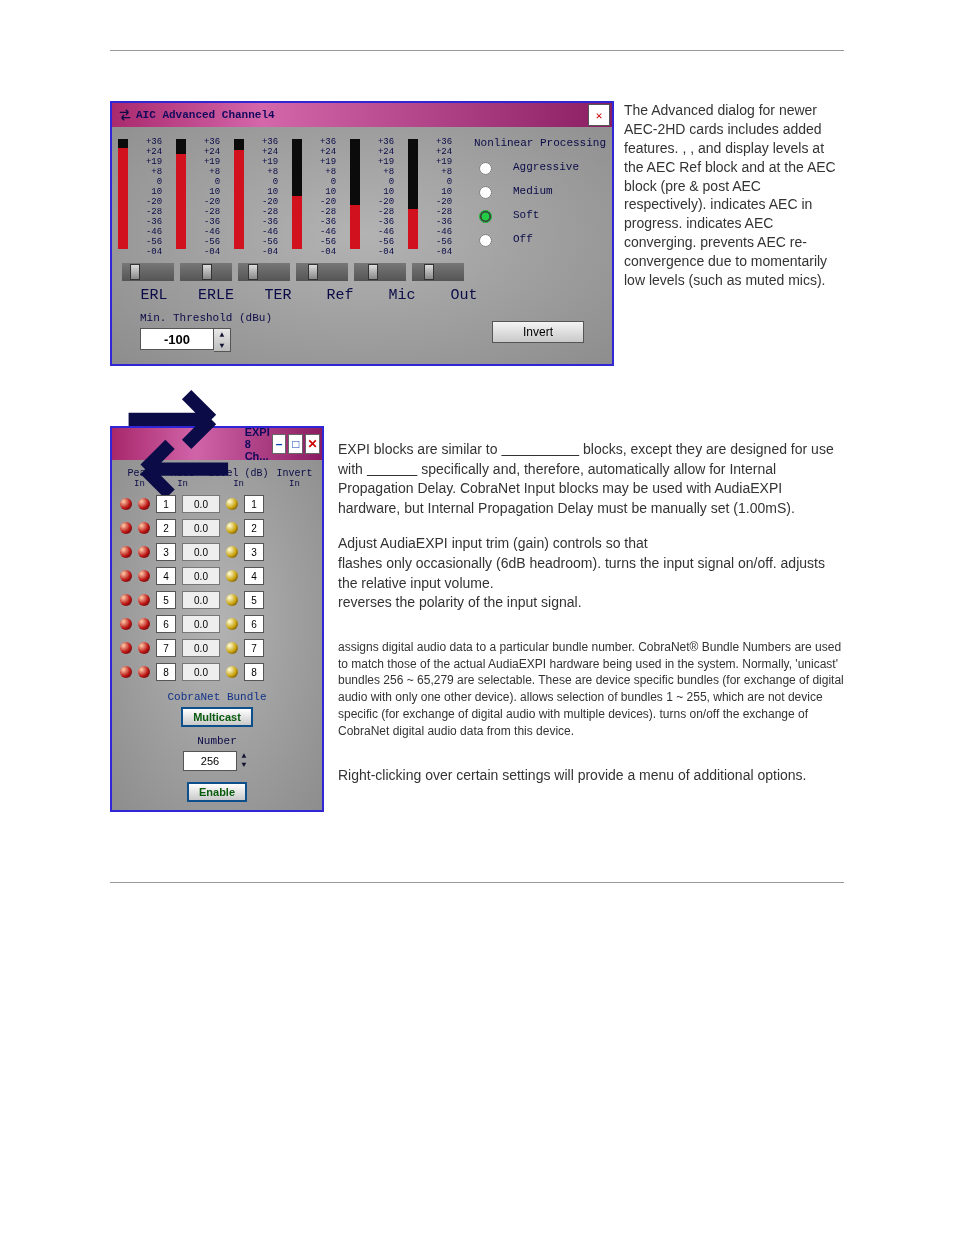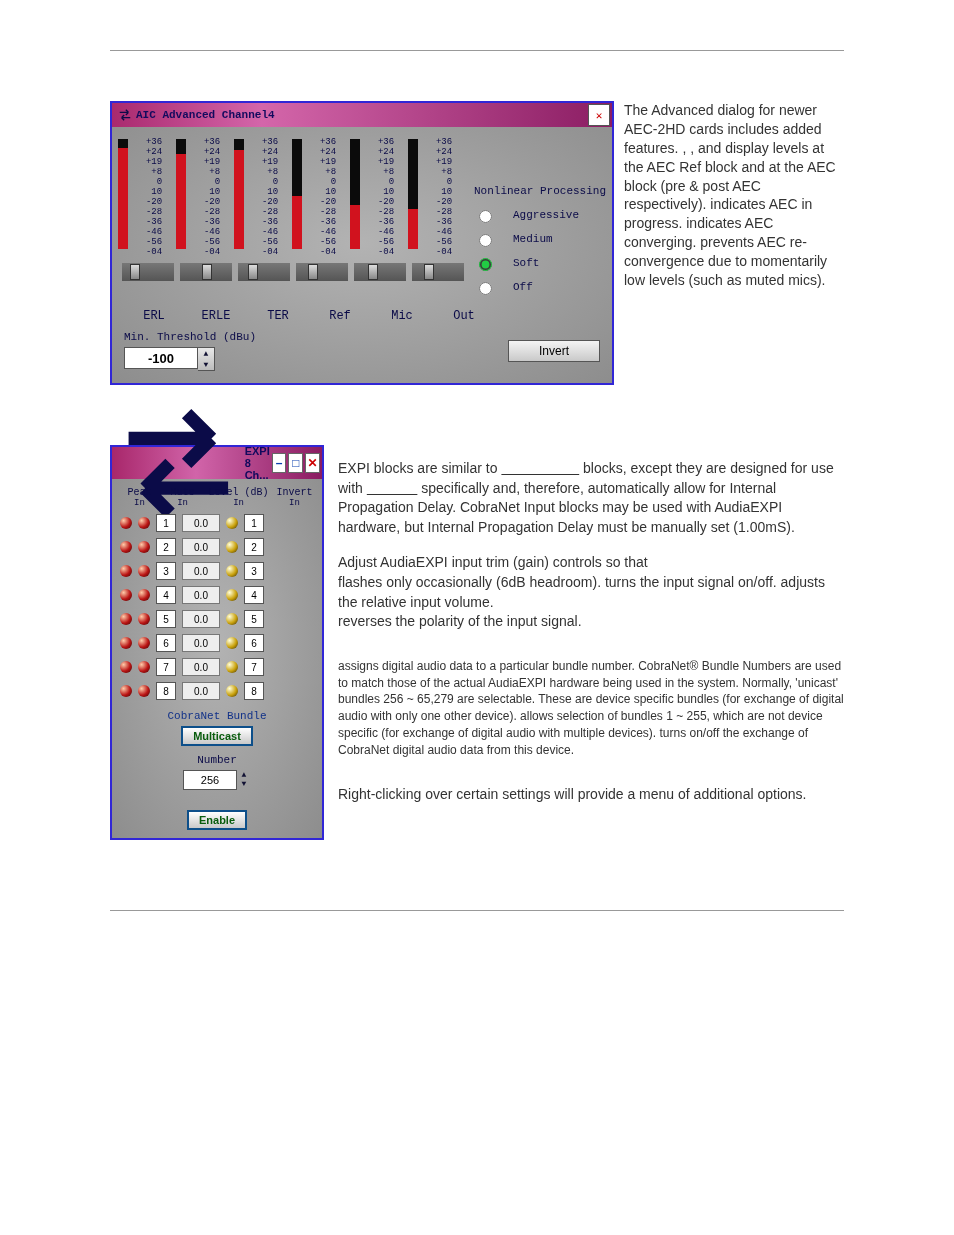--- a/index.html
+++ b/index.html
@@ -18,27 +18,27 @@
   .aic-body{display:flex;gap:10px;padding:10px 10px 2px;}
   .meter-col{display:flex;flex-direction:column;align-items:center;}
   .scale{font-size:9px;line-height:10px;text-align:right;color:#0b0b48;padding:0 2px;}
   .bar-wrap{background:#0b0b0b;width:10px;height:110px;position:absolute;left:-14px;top:2px;}
   .bar-fill{position:absolute;left:0;right:0;bottom:0;background:#d1121e;}
   .meter{position:relative;display:flex;}
   .meter .scale{margin-left:0;}
   .slider-area{width:52px;height:18px;background:linear-gradient(#777,#555);display:flex;align-items:center;justify-content:center;position:relative;margin-top:6px;}
   .slider-thumb{width:8px;height:14px;background:linear-gradient(#ddd,#888);border:1px solid #333;position:absolute;}
   .nlp{flex:0 0 auto;color:#0b0b48;text-align:left;}
-  .nlp .nlp-title{margin-bottom:10px;font-size:11px;margin-top:48px;}
+  .nlp .nlp-title{margin-bottom:10px;font-size:11px;}
   .nlp label{display:flex;align-items:center;gap:18px;margin-bottom:8px;font-size:11px;}
   .nlp input[type=radio]{accent-color:#2c4;}
-  .aic-row{display:flex;align-items:flex-end;gap:6px;padding:4px 14px;color:#0b0b48;font-size:12px;}
+  .aic-row{display:flex;align-items:flex-end;gap:6px;padding:4px 14px;color:#0b0b48;font-size:15px;}
   .led{width:10px;height:10px;border-radius:50%;background:radial-gradient(circle at 35% 35%,#6cf,#0a3b6d 60%,#021022);}
   .led.r{background:radial-gradient(circle at 30% 30%,#fca,#c51616 55%,#3a0404);}
-  .aic-bottom{display:flex;align-items:center;padding:8px 12px 12px;gap:14px;}
+  .aic-bottom{display:flex;align-items:center;padding:8px 28px 12px;gap:14px;}
   .thr{display:flex;flex-direction:column;}
   .thr .lbl{font-size:11px;color:#0b0b48;margin-bottom:4px;}
   .spin{display:flex;}
   .spin .val{width:72px;height:20px;background:#fff;border:1px solid #555;color:#000;font:bold 13px Arial;display:flex;align-items:center;justify-content:center;}
   .spin .updn{width:16px;height:22px;background:linear-gradient(#e9e9e9,#bcbcbc);border:1px solid #555;border-left:0;display:flex;flex-direction:column;}
   .updn span{flex:1;display:flex;align-items:center;justify-content:center;font-size:8px;color:#113;}
   .btn{background:linear-gradient(#f4f4f4,#c9c9c9);border:1px solid #555;height:22px;padding:0 30px;color:#000;font:12px Arial;}
   
   .side-txt{font-size:14px;line-height:1.35;flex:1;}
   .u{text-decoration:underline;}
@@ -383,21 +383,21 @@
             <div class="lbl">CobraNet Bundle</div>
             <div class="pill">Multicast</div>
             <div class="lbl" style="margin-top:8px;color:#0b0b48;">Number</div>
             <div class="numspin">
               <div class="val">256</div>
               <div class="updn">
                   <span>▲</span>
                   <span>▼</span>
                 </div>
             </div>
-            <div style="margin-top:20px;">
+            <div style="margin-top:11px;">
               <div class="pill">Enable</div>
             </div>
           </div>
         </div>
       </div>
 
       <div style="flex:1;">
         <p class="para">
           <span>EXPI blocks are similar to </span><span class="u">&nbsp;&nbsp;&nbsp;&nbsp;&nbsp;&nbsp;&nbsp;&nbsp;&nbsp;&nbsp;&nbsp;&nbsp;&nbsp;&nbsp;&nbsp;&nbsp;&nbsp;&nbsp;&nbsp;&nbsp;</span><span> blocks, except they are designed for use with </span><span class="u">&nbsp;&nbsp;&nbsp;&nbsp;&nbsp;&nbsp;&nbsp;&nbsp;&nbsp;&nbsp;&nbsp;&nbsp;&nbsp;</span><span> specifically and, therefore, automatically allow for Internal Propagation Delay. CobraNet Input blocks may be used with AudiaEXPI hardware, but Internal Propagation Delay must be manually set (1.00mS).</span>
         </p>

